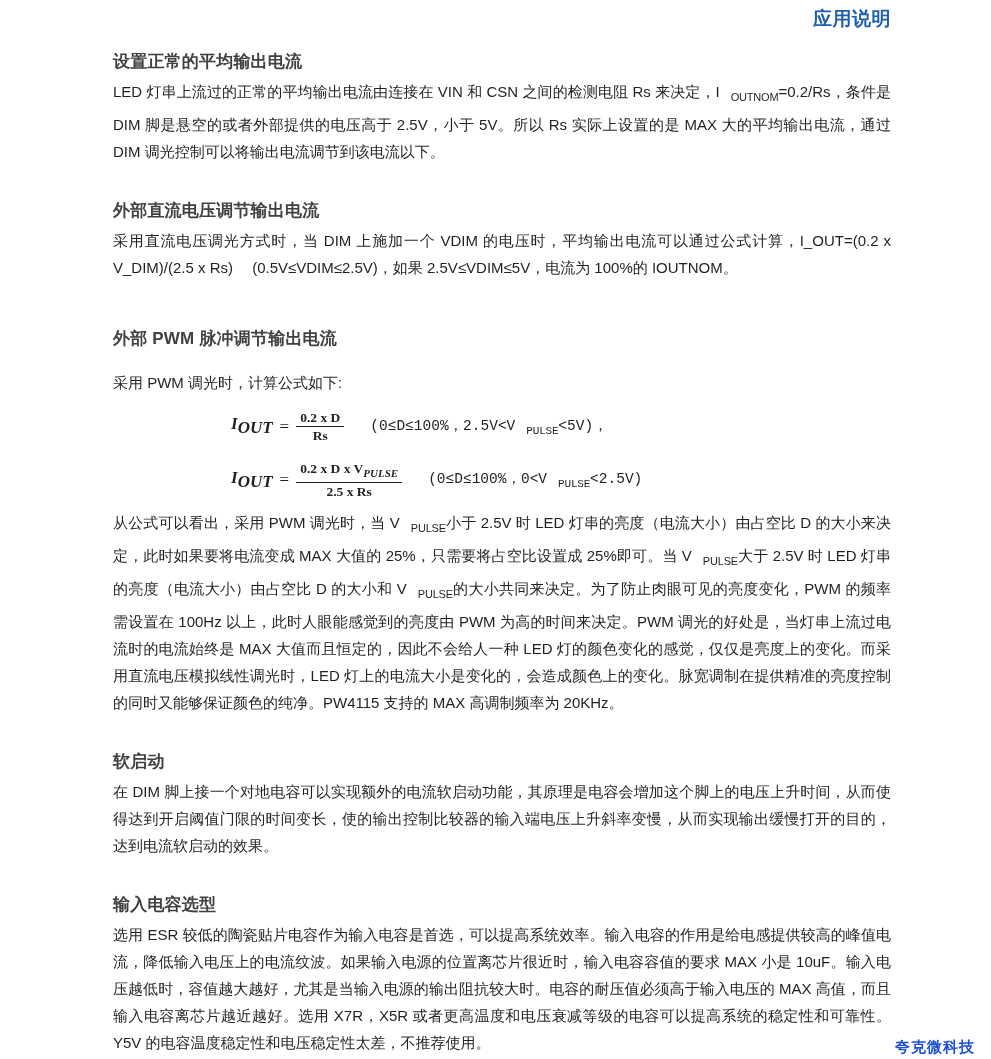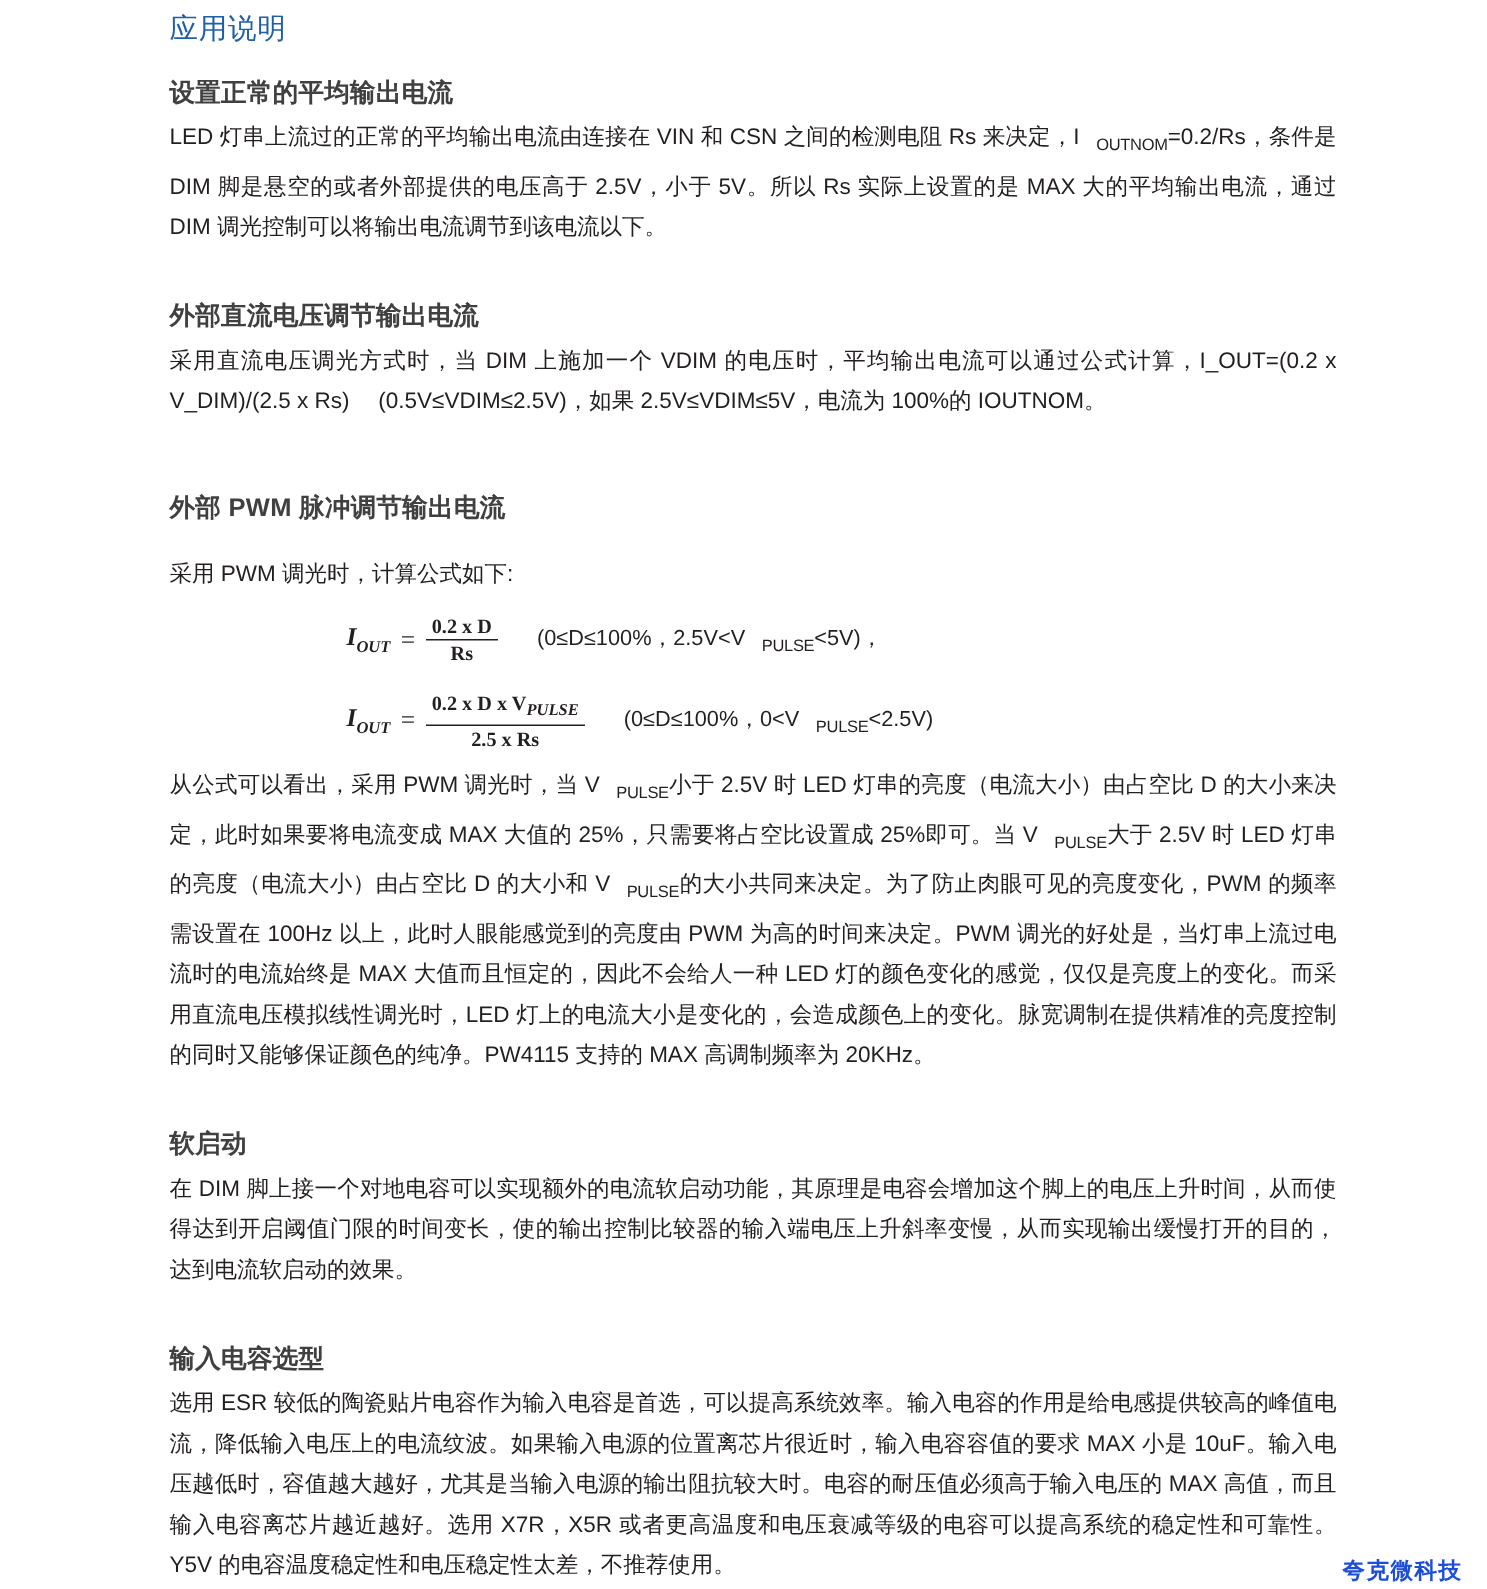--- a/index.html
+++ b/index.html
@@ -18,23 +18,24 @@
   .page {
     position: relative;
     width: 991px;
     height: 1059px;
     box-sizing: border-box;
     padding: 0 100px 0 113px;
   }
   .section-title {
     color: #1f5fa9;
     font-size: 19px;
-    font-weight: normal;
+    font-weight: bold;
     margin: 6px 0 18px 0;
     letter-spacing: 0.5px;
+    text-align: right;
   }
   h3.sub {
     font-size: 17px;
     font-weight: bold;
     margin: 0 0 5px 0;
     color: #404040;
     letter-spacing: 0.2px;
   }
   p.body {
     font-size: 15px;
@@ -70,21 +71,21 @@
     padding-left: 118px;
     margin-top: 18px;
   }
   .ital {
     font-family: "Liberation Serif", serif;
     font-style: italic;
     font-weight: bold;
     font-size: 17px;
   }
   .ital .subi {
-    font-size: 11px;
+    font-size: 17px;
     vertical-align: sub;
     font-style: italic;
   }
   .eq {
     margin: 0 7px;
     font-family: "Liberation Serif", serif;
     font-size: 17px;
   }
   .frac {
     display: inline-block;
@@ -103,21 +104,21 @@
     display: block;
     border-top: 1.2px solid #231f20;
     padding: 1px 4px 0 4px;
   }
   .frac .it {
     font-style: italic;
   }
   .cond {
     margin-left: 26px;
     font-size: 14.5px;
-    font-family: Liberation Sans, sans-serif;
+    font-family: Liberation Mono, monospace;
     font-weight: normal;
   }
   .watermark {
     position: absolute;
     right: 16px;
     bottom: 8px;
     color: #1d4ed8;
     font-size: 15px;
     font-weight: bold;
     letter-spacing: 1px;

